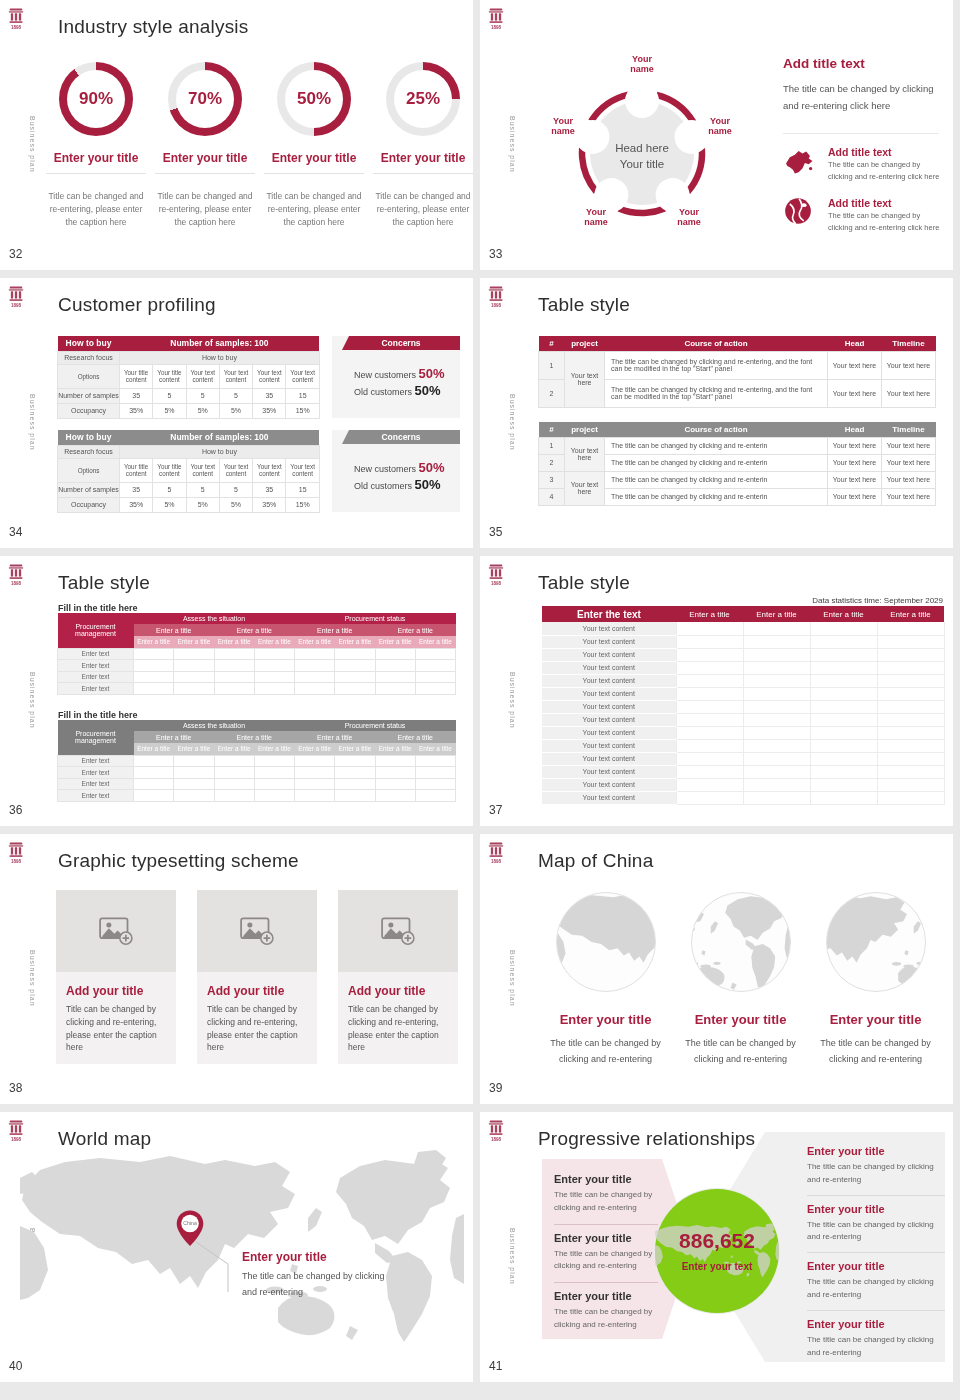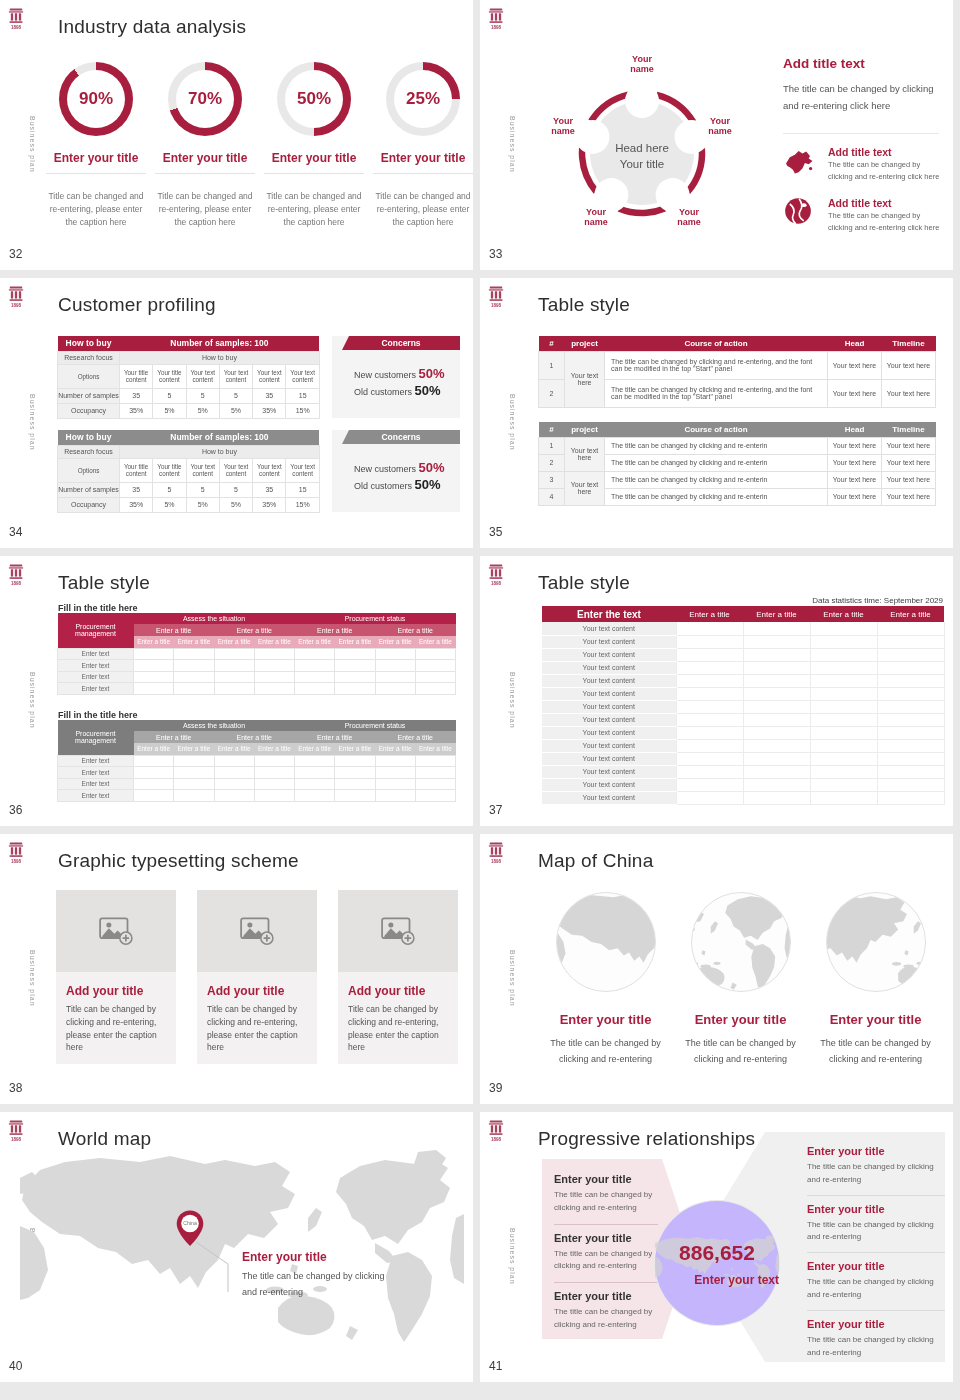--- a/index.html
+++ b/index.html
@@ -117,24 +117,24 @@
   .s40-pin{position:absolute;left:176px;top:98px;width:28px;height:37px;}
   .s40-line{position:absolute;left:190px;top:126px;}
   .s40-t{position:absolute;left:242px;top:138px;font-size:12px;font-weight:bold;color:var(--accent);}
   .s40-c{position:absolute;left:242px;top:157px;width:148px;font-size:9px;color:#555;line-height:1.75;}
 
   
   .s41-pink{position:absolute;left:62px;top:47px;width:120px;height:180px;background:#f5e4e8;}
   .s41-pink-arrow{position:absolute;left:182px;top:47px;width:0;height:0;border-left:30px solid #f5e4e8;border-top:90px solid transparent;border-bottom:90px solid transparent;}
   .s41-gray{position:absolute;left:285px;top:20px;width:180px;height:230px;background:#f0f0f0;}
   .s41-gray-arrow{position:absolute;left:215px;top:20px;width:0;height:0;border-right:70px solid #f0f0f0;border-top:115px solid transparent;border-bottom:115px solid transparent;}
-  .s41-circle{position:absolute;left:175px;top:89px;width:124px;height:124px;background:#c4b5fd;border-radius:50%;box-shadow:0 0 0 1px #e9e9e9;}
+  .s41-circle{position:absolute;left:175px;top:77px;width:124px;height:124px;background:#84cc16;border-radius:50%;box-shadow:0 0 0 1px #e9e9e9;}
   .s41-circle svg{position:absolute;inset:0;color:#d3d3d3;opacity:.75;}
   .s41-num{position:absolute;left:0;right:0;top:40px;text-align:center;font-size:21px;font-weight:bold;color:var(--accent);}
-  .s41-nlab{position:absolute;left:0;right:0;top:72px;text-align:right;font-size:12px;font-weight:bold;color:var(--accent);}
+  .s41-nlab{position:absolute;left:0;right:0;top:72px;text-align:center;font-size:10px;font-weight:bold;color:var(--accent);}
   .s41-left{position:absolute;left:74px;top:54px;width:104px;}
   .s41-left .item{padding:7px 0 9px;}
   .s41-left .item + .item{border-top:1px solid #dcc0c8;}
   .s41-left h4{font-size:11px;color:#333;margin-bottom:4px;}
   .s41-left p{font-size:8px;color:#666;line-height:1.6;}
   .s41-right{position:absolute;left:327px;top:26px;width:138px;}
   .s41-right .item{padding:7px 0 8px;}
   .s41-right .item + .item{border-top:1px solid #dadada;}
   .s41-right h4{font-size:11px;color:var(--accent);margin-bottom:4px;}
   .s41-right p{font-size:8px;color:#666;line-height:1.6;}
@@ -198,21 +198,21 @@
   </defs>
 </svg>
 
 <div class="sheet">
 
   <section class="slide">
     <svg class="logo" viewBox="0 0 18 28">
         <use href="#logo-def"></use>
       </svg>
     <div class="vtext">Business plan</div>
-    <h2 class="stitle">Industry data analysis</h2>
+    <h2 class="stitle">Industry style analysis</h2>
     <div class="dcols">
       <div class="dcol">
         <div class="donut p90">
             <div class="pct">90%</div>
           </div>
         <div class="dtitle">Enter your title</div>
         <div class="dcap">Title can be changed and re-entering, please enter the caption here</div>
       </div>
       <div class="dcol">
         <div class="donut p70">

